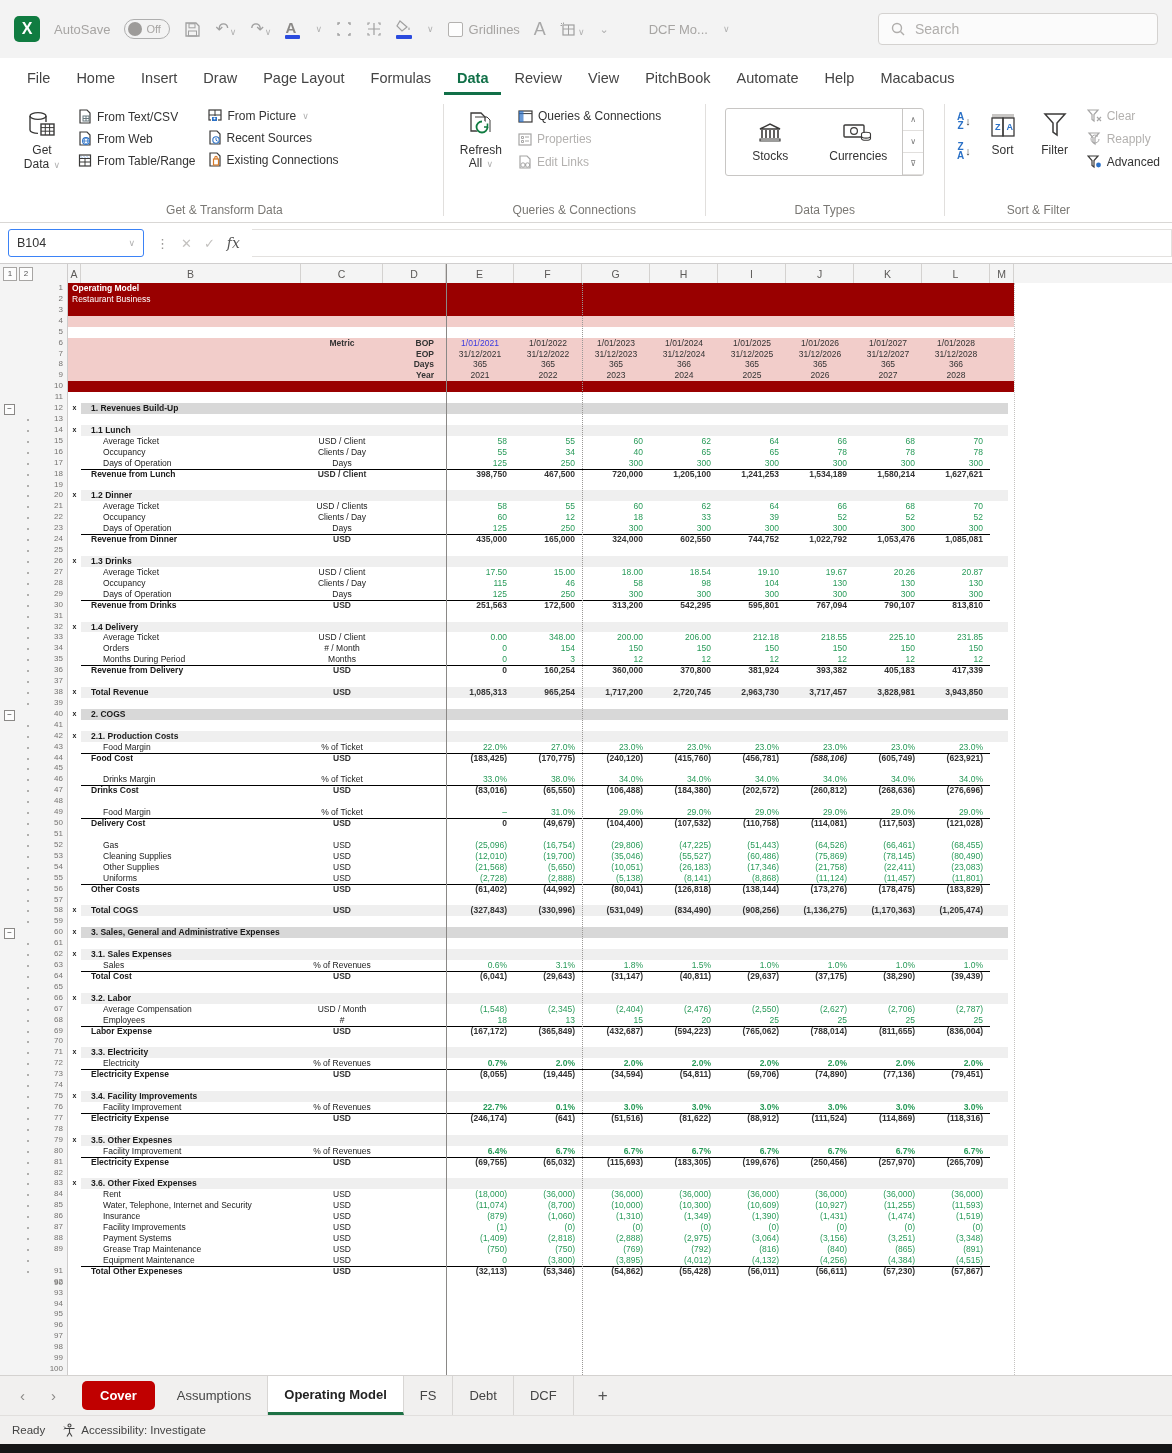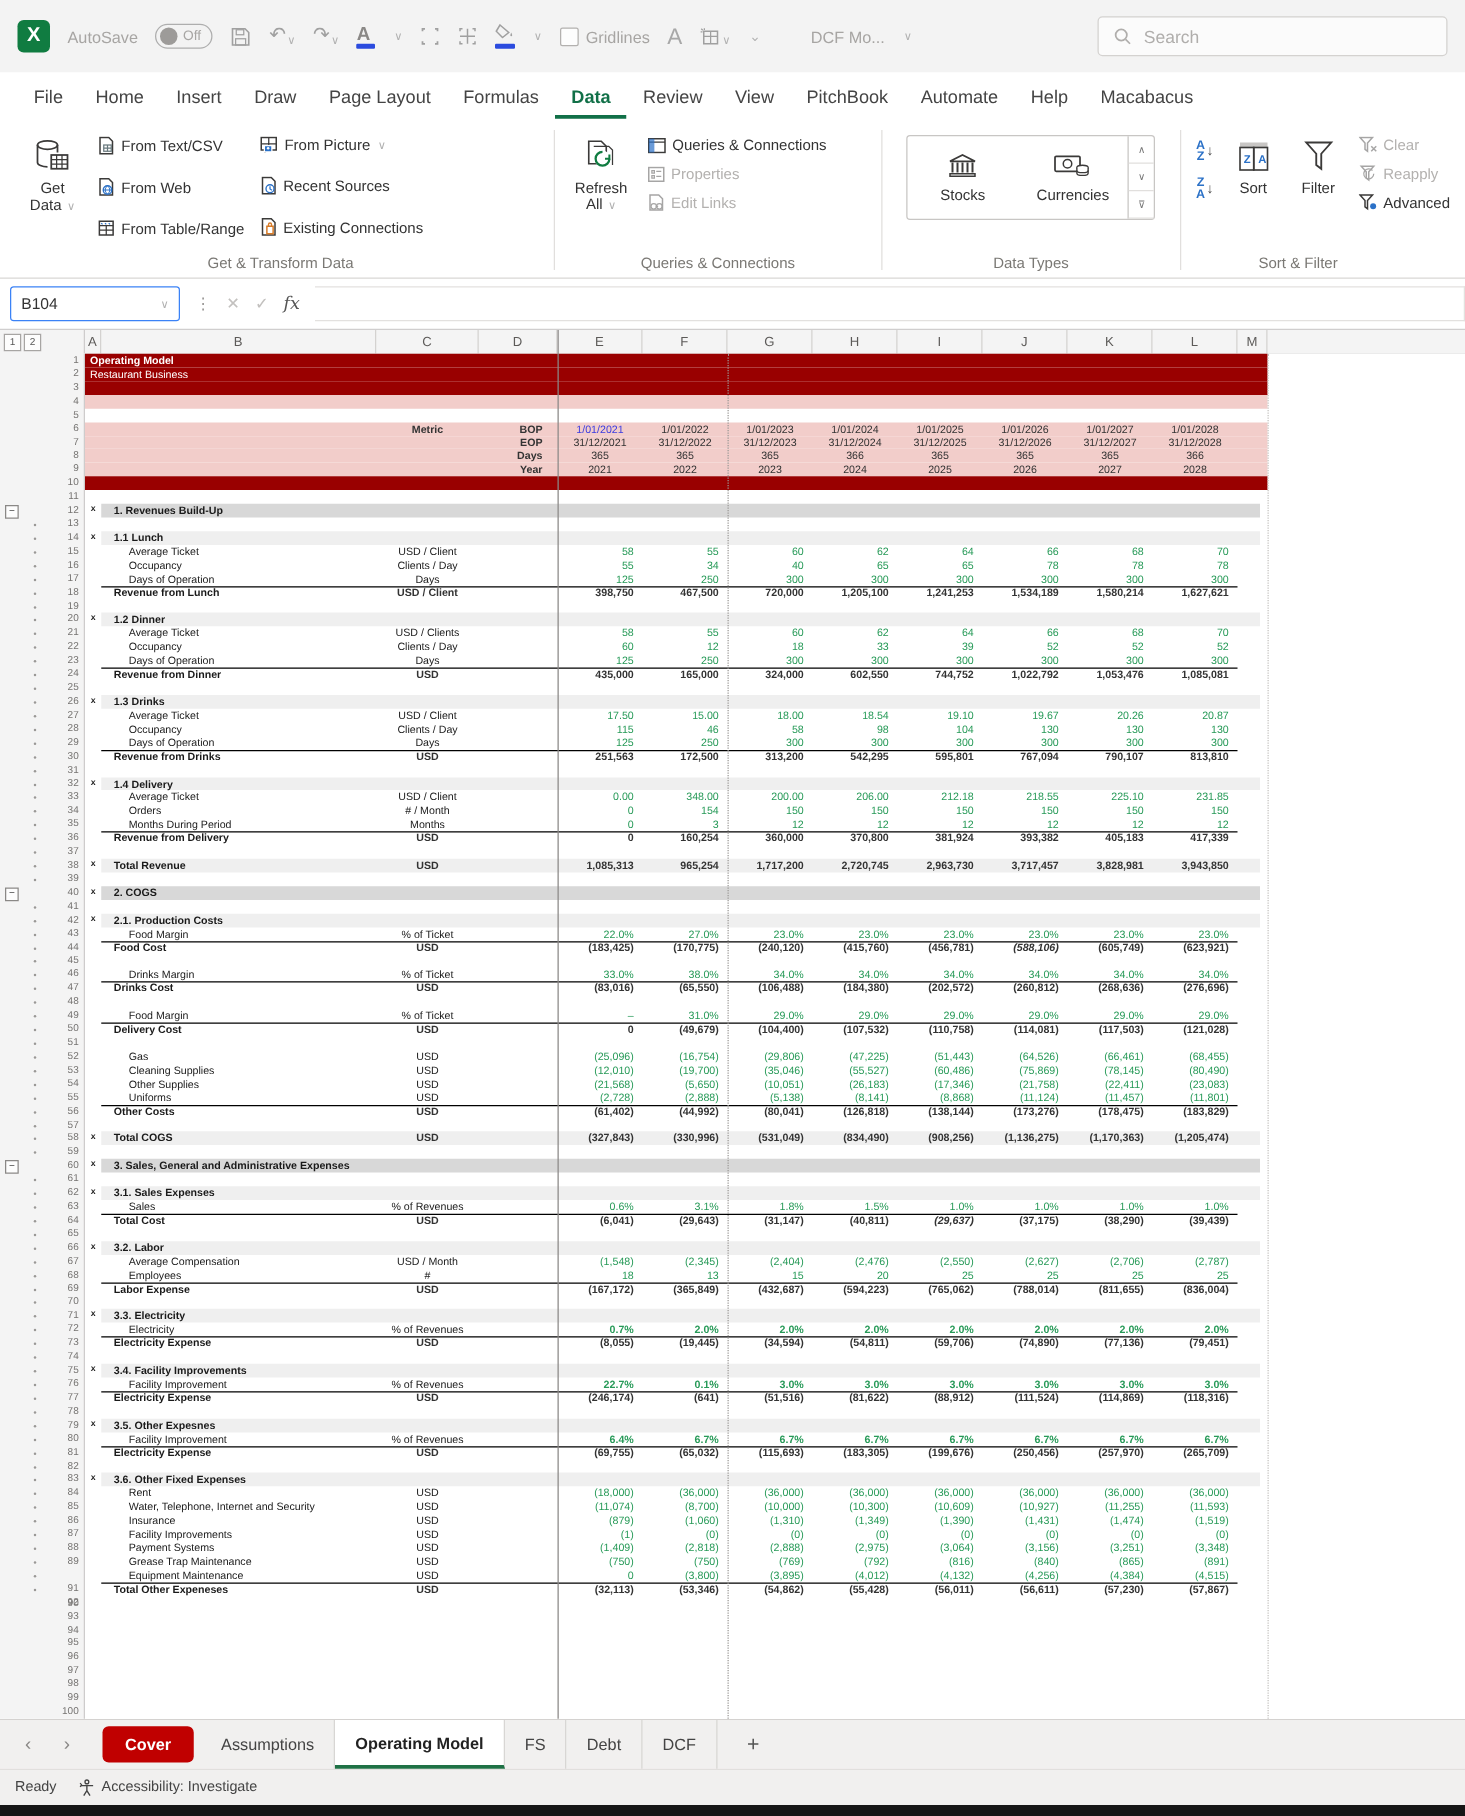--- a/index.html
+++ b/index.html
@@ -24,21 +24,21 @@
   .menubar{height:40px;background:#fff;display:flex;align-items:center;gap:0;padding-left:14px;}
   .menu-item{font-size:14.5px;color:#444;padding:8px 13px 9px;cursor:default;}
   .menu-item.active{font-weight:bold;color:#117048;border-bottom:3px solid #117048;padding-bottom:6px;}
   
   .ribbon{height:124px;background:#fff;border-bottom:1px solid #d9d7d5;display:flex;align-items:stretch;padding-left:6px;position:relative;}
   .rgroup{display:flex;align-items:flex-start;padding:8px 6px 0;position:relative;}
   .glabel{position:absolute;bottom:5px;left:0;right:0;text-align:center;font-size:12px;color:#7a7874;white-space:nowrap;}
   .vdiv{width:1px;background:#e1dfdd;margin:6px 0;}
   .bigbtn{display:flex;flex-direction:column;align-items:center;gap:3px;font-size:12px;color:#333;
           padding:4px 8px;background:none;border:none;width:60px;}
-  .smallcol{display:flex;flex-direction:column;justify-content:flex-start;gap:18px;padding:3px 6px;}
+  .smallcol{display:flex;flex-direction:column;justify-content:flex-start;gap:7px;padding:3px 6px;}
   .smallbtn{display:flex;align-items:center;gap:5px;font-size:12px;color:#333;white-space:nowrap;background:none;border:none;padding:0;}
   .smallbtn.disabled{color:#b3b1af;}
   .smallbtn.disabled svg{opacity:.45;}
   svg.ic{flex:0 0 auto;}
   .gallery{border:1px solid #c8c6c4;border-radius:3px;display:flex;height:66px;margin-top:2px;}
   .gal-item{width:88px;display:flex;flex-direction:column;align-items:center;justify-content:center;gap:4px;font-size:12px;color:#333;}
   .gal-scroll{width:20px;border-left:1px solid #c8c6c4;display:flex;flex-direction:column;}
   .gal-scroll div{flex:1;display:flex;align-items:center;justify-content:center;font-size:8px;color:#777;border-bottom:1px solid #e1dfdd;}
   .azbtn{font-size:10px;font-weight:bold;color:#2b71c7;line-height:9px;display:flex;align-items:center;gap:1px;}
   .azbtn .arr{color:#444;font-size:11px;}
@@ -1032,21 +1032,21 @@
       <div class="row" style="top: 687.96px;">
         <div class="odot" style="left: 27px;"></div>
         <div class="cell rn" style="left: 44px; width: 23px;">64</div>
         <div class="topline" style="left: 81px; width: 909px;"></div>
         <div class="cell lab bold" style="left: 91px; width: 210px;">Total Cost</div>
         <div class="cell bold center" style="left: 301px; width: 82px;">USD</div>
         <div class="cell bold right" style="left: 446px; width: 68px;">(6,041)</div>
         <div class="cell bold right" style="left: 514px; width: 68px;">(29,643)</div>
         <div class="cell bold right" style="left: 582px; width: 68px;">(31,147)</div>
         <div class="cell bold right" style="left: 650px; width: 68px;">(40,811)</div>
-        <div class="cell bold right" style="left: 718px; width: 68px; font-style: italic;">(29,637)</div>
+        <div class="cell bold right" style="left: 718px; width: 68px;">(29,637)</div>
         <div class="cell bold right" style="left: 786px; width: 68px;">(37,175)</div>
         <div class="cell bold right" style="left: 854px; width: 68px;">(38,290)</div>
         <div class="cell bold right" style="left: 922px; width: 68px;">(39,439)</div>
       </div>
       <div class="row" style="top: 698.88px;">
         <div class="odot" style="left: 27px;"></div>
         <div class="cell rn" style="left: 44px; width: 23px;">65</div>
       </div>
       <div class="row" style="top: 709.8px;">
         <div class="odot" style="left: 27px;"></div>

